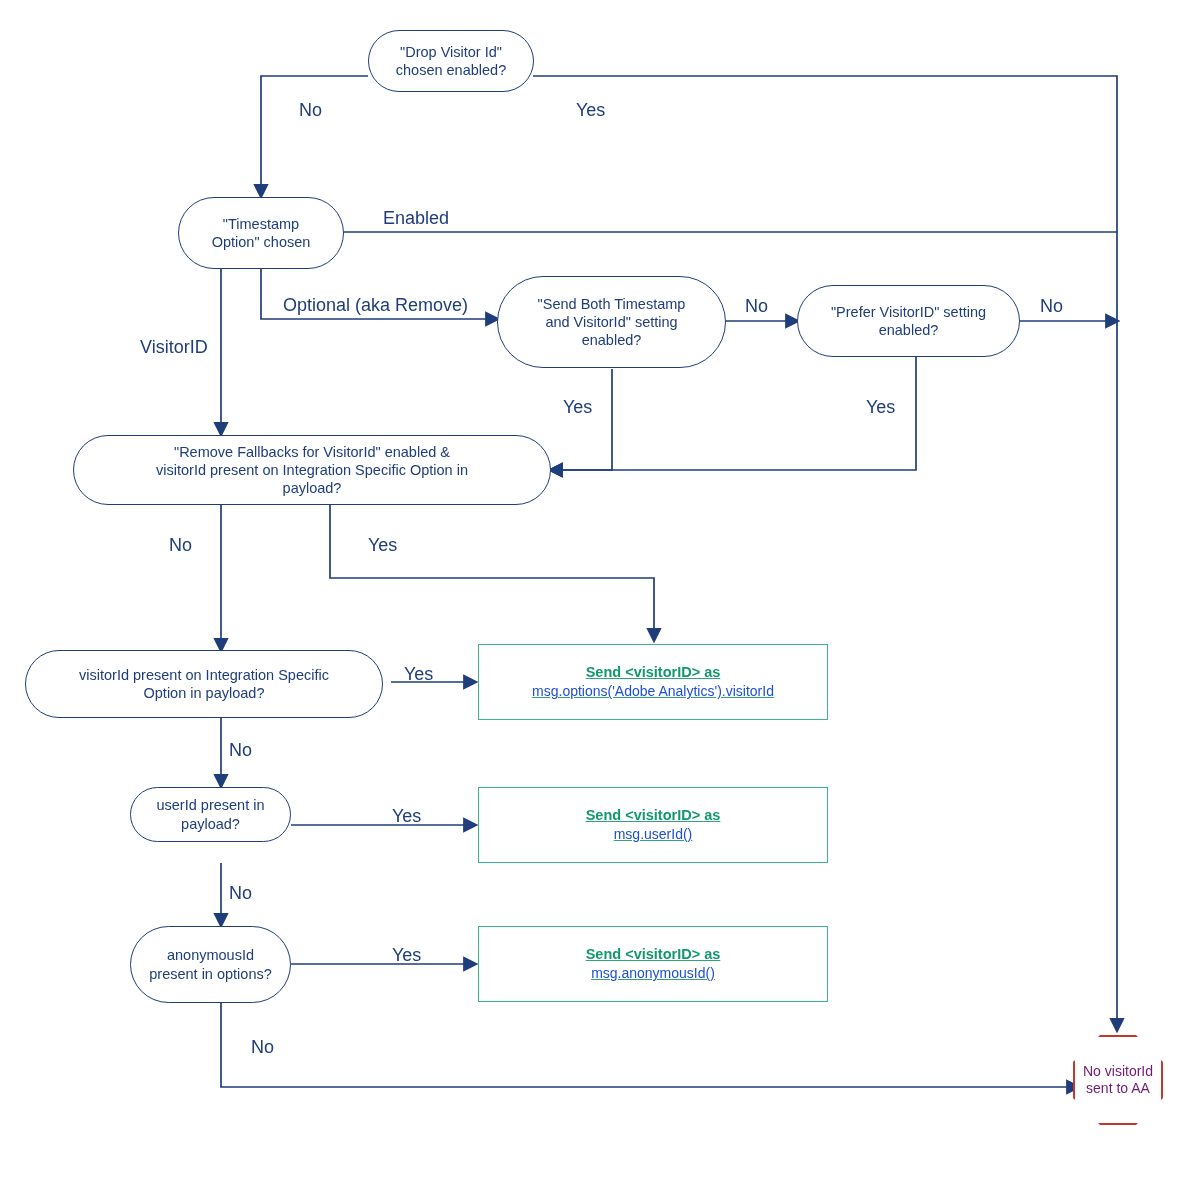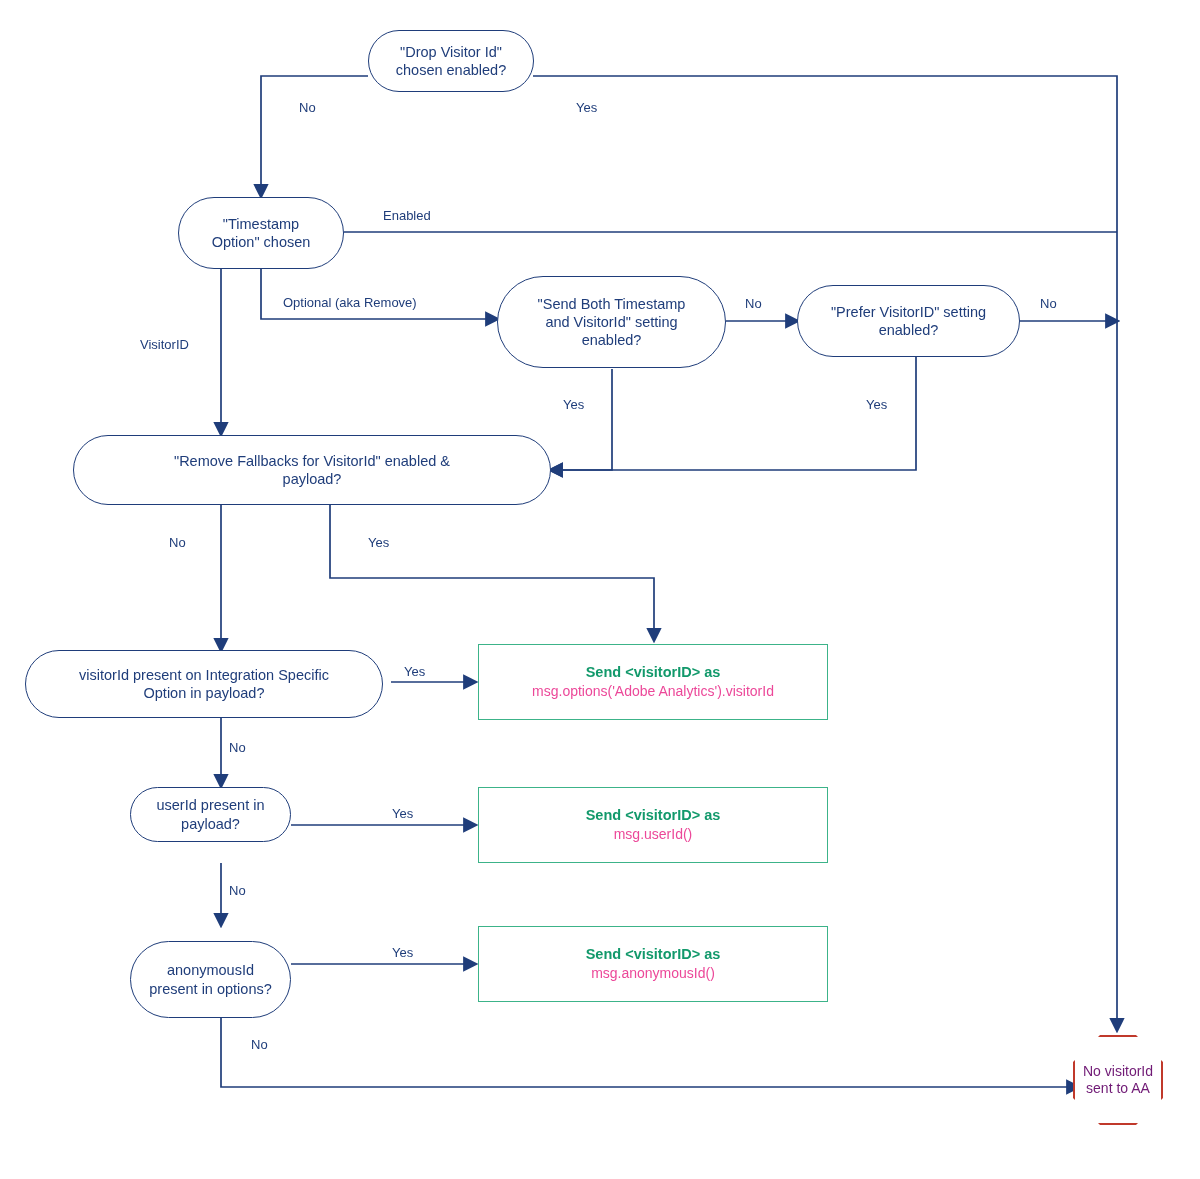--- a/index.html
+++ b/index.html
@@ -42,49 +42,50 @@
     font-size: 14.5px;
     padding: 4px 10px;
   }
   .action {
     border: 1.6px solid #3cb389;
     background: #ffffff;
     color: #2fa37a;
     font-size: 14.5px;
     padding: 6px 18px;
     flex-direction: column;
+    text-decoration: underline;
   }
   .action .strong {
     font-weight: bold;
     color: #12996b;
     font-size: 14.5px;
   }
   .action .mono {
-    color: #ec4899;
+    color: #1d4ed8;
     font-size: 14px;
     margin-top: 2px;
     text-align: center;
   }
   .stop {
     color: #701a75;
     font-size: 14px;
     background: transparent;
     border: none;
   }
   .stop-shape {
     position: absolute;
     box-sizing: border-box;
     border: 2px solid #c0392b;
     background: #ffffff;
     clip-path: polygon(30% 0%, 70% 0%, 100% 30%, 100% 70%, 70% 100%, 30% 100%, 0% 70%, 0% 30%);
   }
   .edge-label {
     position: absolute;
     color: #1f3d7a;
-    font-size: 13px;
+    font-size: 18px;
     white-space: nowrap;
   }
 </style>
 </head>
 <body>
 
 <div id="canvas">
 
   <svg class="edges" viewBox="0 0 1200 1179">
     <defs>
@@ -158,39 +159,40 @@
   <div class="node decision" style="left:797px; top:285px; width:223px; height:72px;">
     <div>
       <div>"Prefer VisitorID" setting</div>
       <div>enabled?</div>
     </div>
   </div>
 
   <div class="node decision" style="left:73px; top:435px; width:478px; height:70px;">
     <div>
       <div>"Remove Fallbacks for VisitorId" enabled &amp;</div>
+      <div>visitorId present on Integration Specific Option in</div>
       <div>payload?</div>
     </div>
   </div>
 
   <div class="node decision" style="left:25px; top:650px; width:358px; height:68px;">
     <div>
       <div>visitorId present on Integration Specific</div>
       <div>Option in payload?</div>
     </div>
   </div>
 
   <div class="node decision" style="left:130px; top:787px; width:161px; height:55px;">
     <div>
       <div>userId present in</div>
       <div>payload?</div>
     </div>
   </div>
 
-  <div class="node decision" style="left:130px; top:926px; width:161px; height:77px;margin-top:15px;">
+  <div class="node decision" style="left:130px; top:926px; width:161px; height:77px;">
     <div>
       <div>anonymousId</div>
       <div>present in options?</div>
     </div>
   </div>
 
   <div class="node action" style="left:478px; top:644px; width:350px; height:76px;">
     <div class="strong">Send &lt;visitorID&gt; as</div>
     <div class="mono">msg.options('Adobe Analytics').visitorId</div>
   </div>

